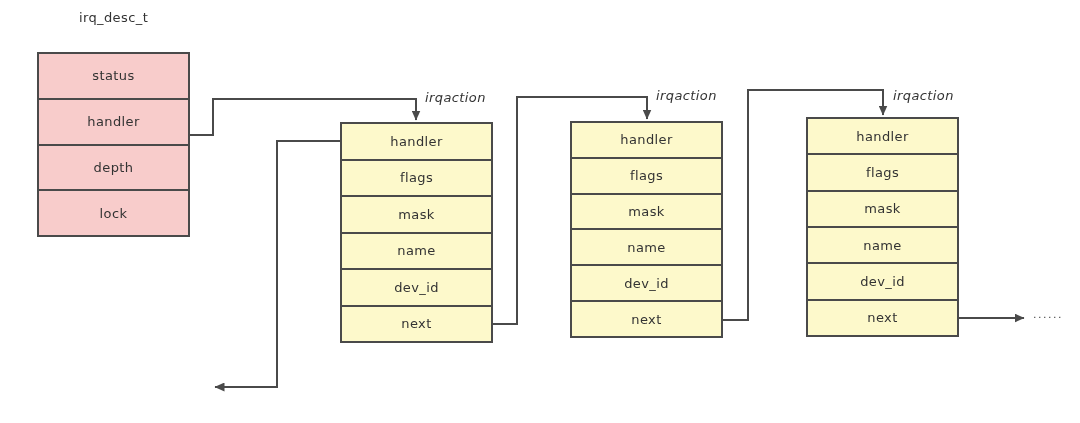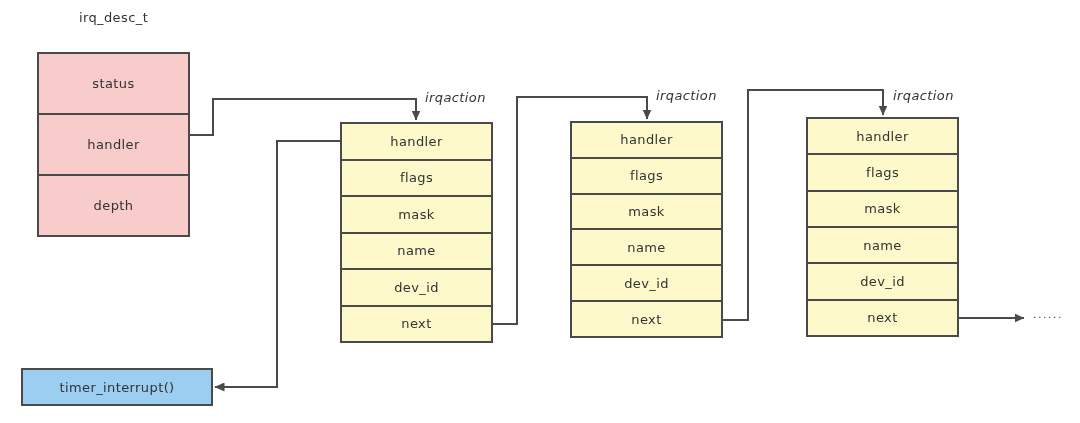--- a/index.html
+++ b/index.html
@@ -61,20 +61,21 @@
     <polyline class="conn" points="340,141 277,141 277,387 215,387" marker-end="url(#arr)"></polyline>
 
     <polyline class="conn" points="958,318 1024,318" marker-end="url(#arr)"></polyline>
   </svg>
 
   <div class="struct-title" style="left:37px; top:10px;">irq_desc_t</div>
   <div class="struct pink" style="left:37px; top:52px; height:185px;">
     <div class="row">status</div>
     <div class="row">handler</div>
     <div class="row">depth</div>
+    <div class="row">lock</div>
   </div>
 
   <div class="action-label" style="left:425px; top:90px;">irqaction</div>
   <div class="struct yellow" style="left:340px; top:122px; height:221px;">
     <div class="row">handler</div>
     <div class="row">flags</div>
     <div class="row">mask</div>
     <div class="row">name</div>
     <div class="row">dev_id</div>
     <div class="row">next</div>
@@ -93,17 +94,16 @@
   <div class="action-label" style="left:893px; top:88px;">irqaction</div>
   <div class="struct yellow" style="left:806px; top:117px; height:220px;">
     <div class="row">handler</div>
     <div class="row">flags</div>
     <div class="row">mask</div>
     <div class="row">name</div>
     <div class="row">dev_id</div>
     <div class="row">next</div>
   </div>
 
-  <div class="single-box" style="left:21px; top:368px;">timer_interrupt()</div>
 
   <div class="ellipsis" style="left:1033px; top:308px;">......</div>
 
 </div>
 
 </body></html>

